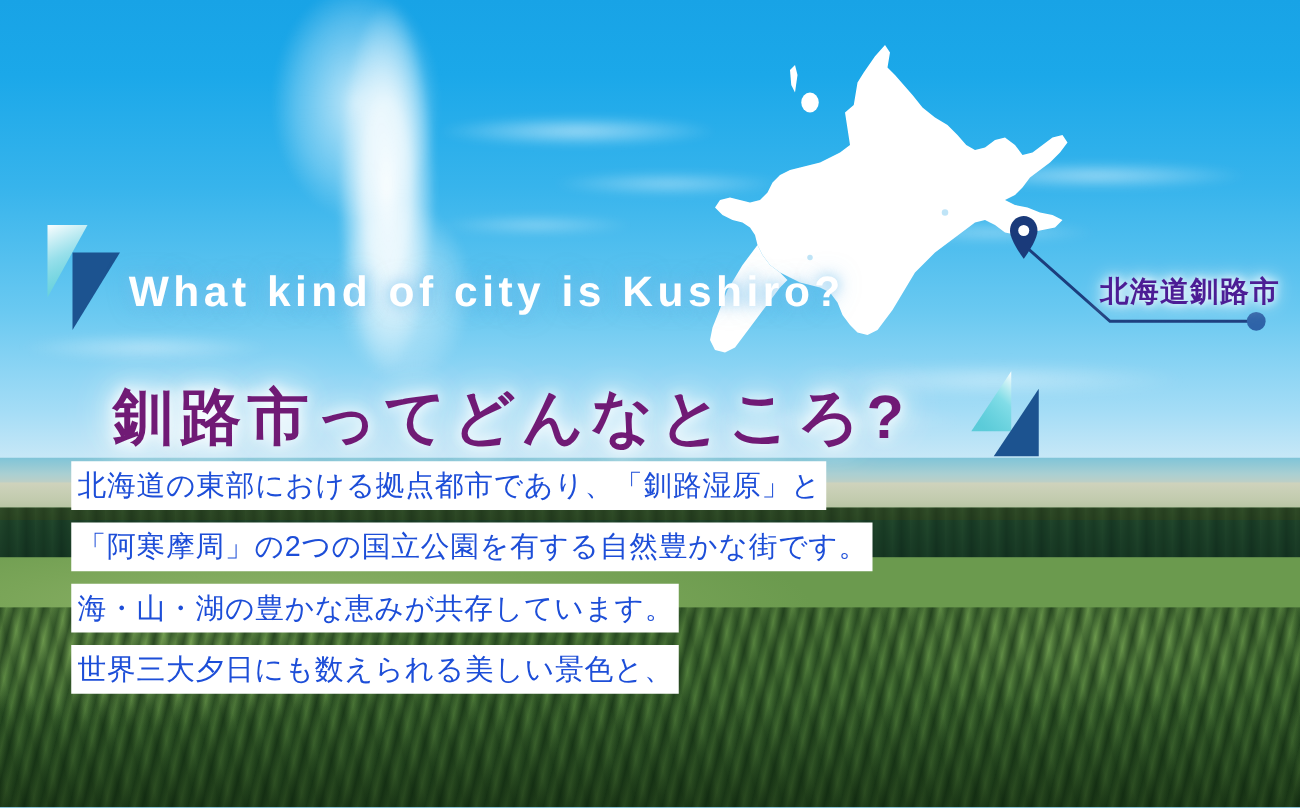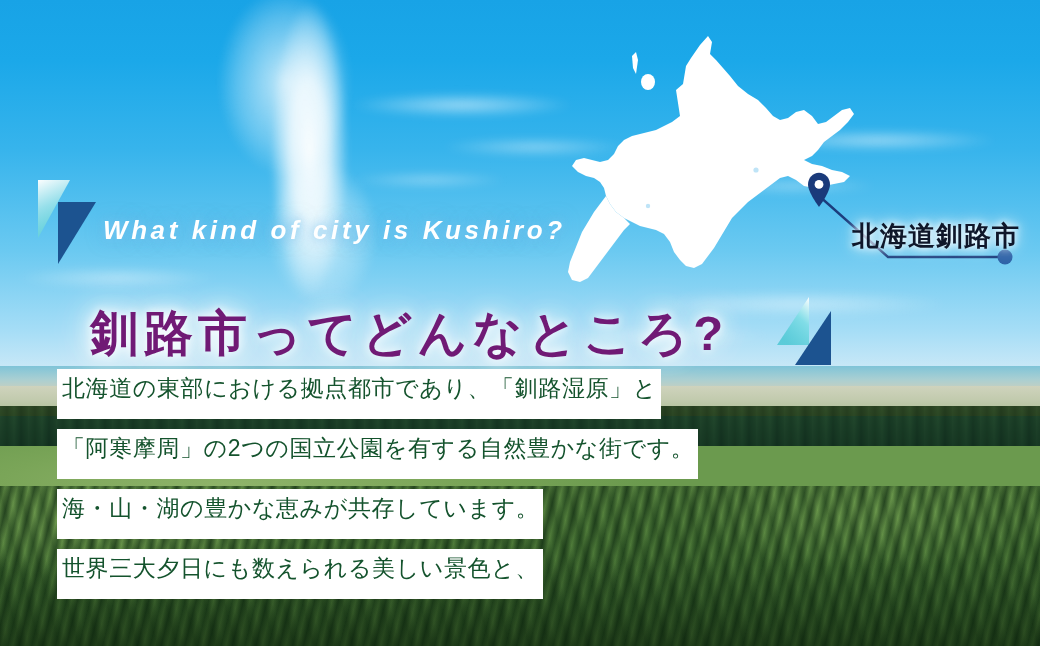--- a/index.html
+++ b/index.html
@@ -209,41 +209,40 @@
     position: absolute;
     left: 760px;
     top: 185px;
     width: 280px;
     height: 90px;
     overflow: visible;
   }
 
   .map-label {
     position: absolute;
-    left: 852px;
+    left: 880px;
     top: 218px;
-    font-size: 27px;
+    font-size: 23px;
     font-weight: 700;
-    color: #0f172a;
+    color: #4c1d95;
     letter-spacing: 1px;
     white-space: nowrap;
     text-shadow:
       0 0 7px rgba(255,255,255,0.95),
       0 0 13px rgba(255,255,255,0.85),
       0 0 20px rgba(255,255,255,0.6);
   }
 
   
   .eyebrow {
     position: absolute;
     left: 103px;
     top: 215px;
-    font-size: 26px;
+    font-size: 34px;
     font-weight: 700;
-    font-style: italic;
     color: #ffffff;
     letter-spacing: 3.6px;
     white-space: nowrap;
     text-shadow:
       0 0 9px rgba(120,195,240,0.75),
       0 0 18px rgba(90,175,230,0.5);
   }
 
   .headline {
     position: absolute;
@@ -265,25 +264,25 @@
   .body-copy {
     position: absolute;
     left: 57px;
     top: 369px;
     width: 700px;
   }
   .copy-line {
     display: block;
     width: fit-content;
     background: #ffffff;
-    color: #14532d;
+    color: #1d4ed8;
     font-size: 23px;
     line-height: 34px;
     letter-spacing: 0.6px;
-    padding: 2px 4px 14px 5px;
+    padding: 2px 4px 3px 5px;
     margin-bottom: 10px;
     white-space: nowrap;
   }
 </style>
 </head>
 <body>
 
 <div class="banner">
 
   <div class="sky"></div>

